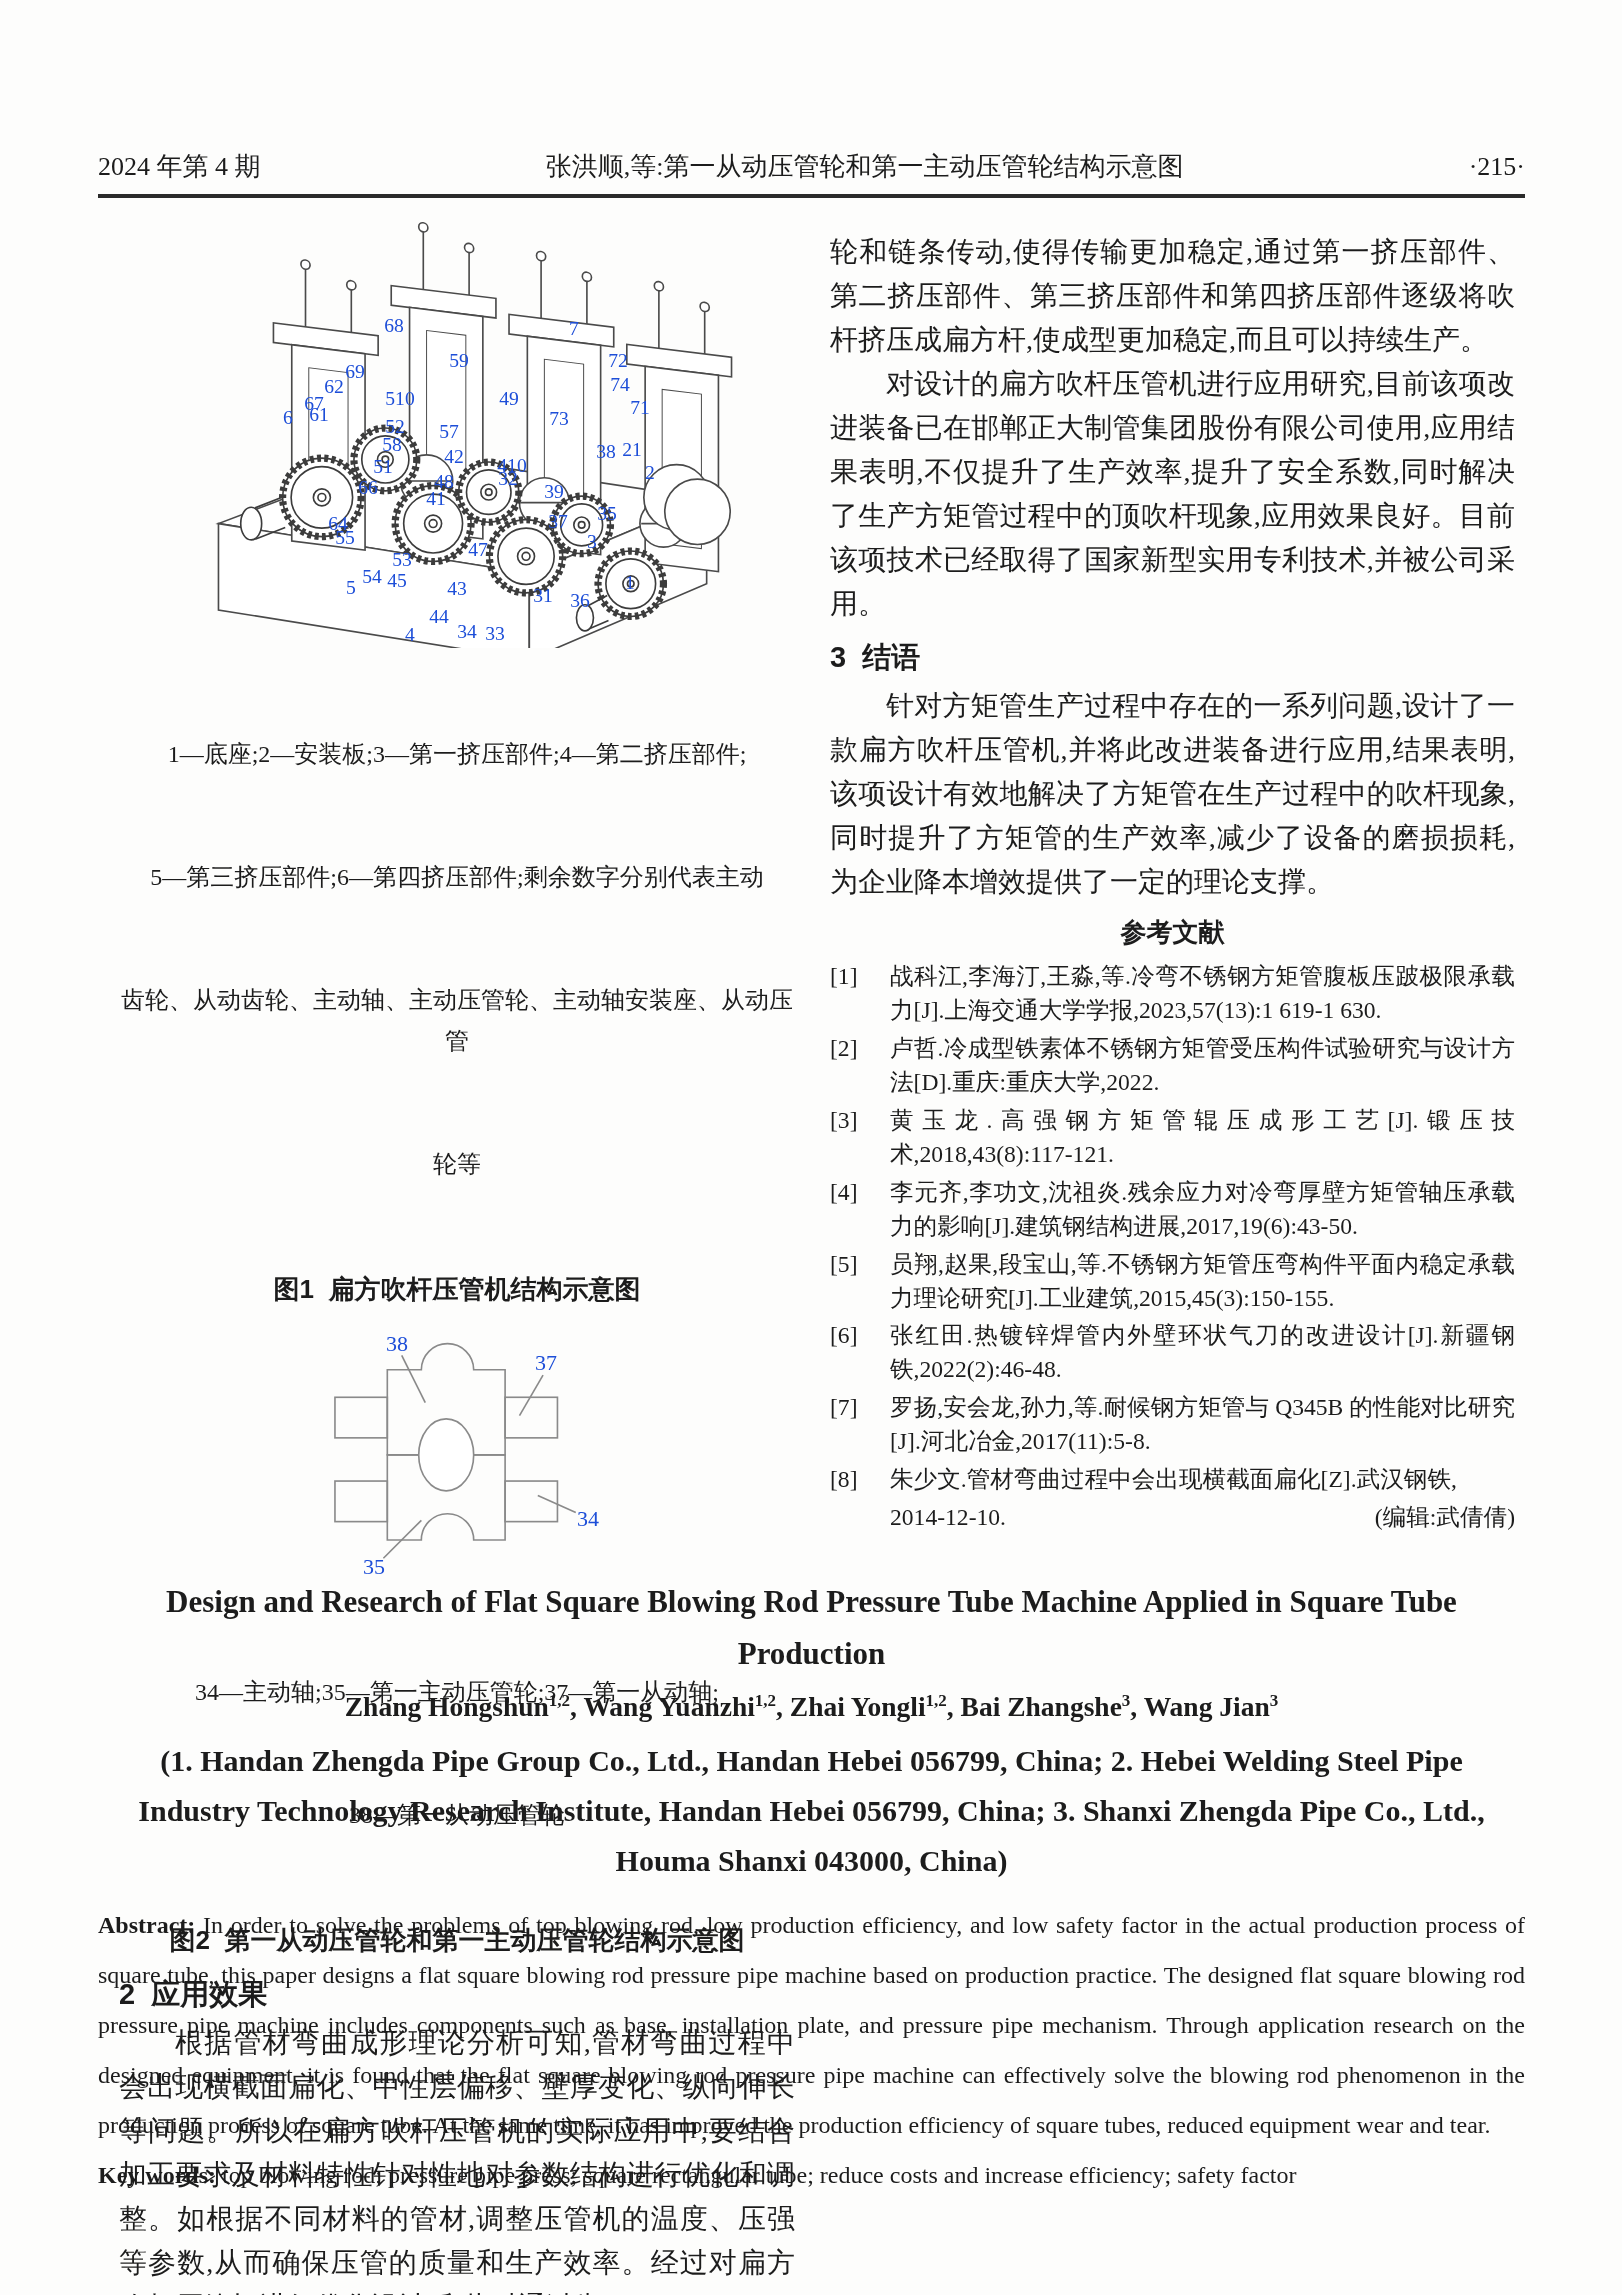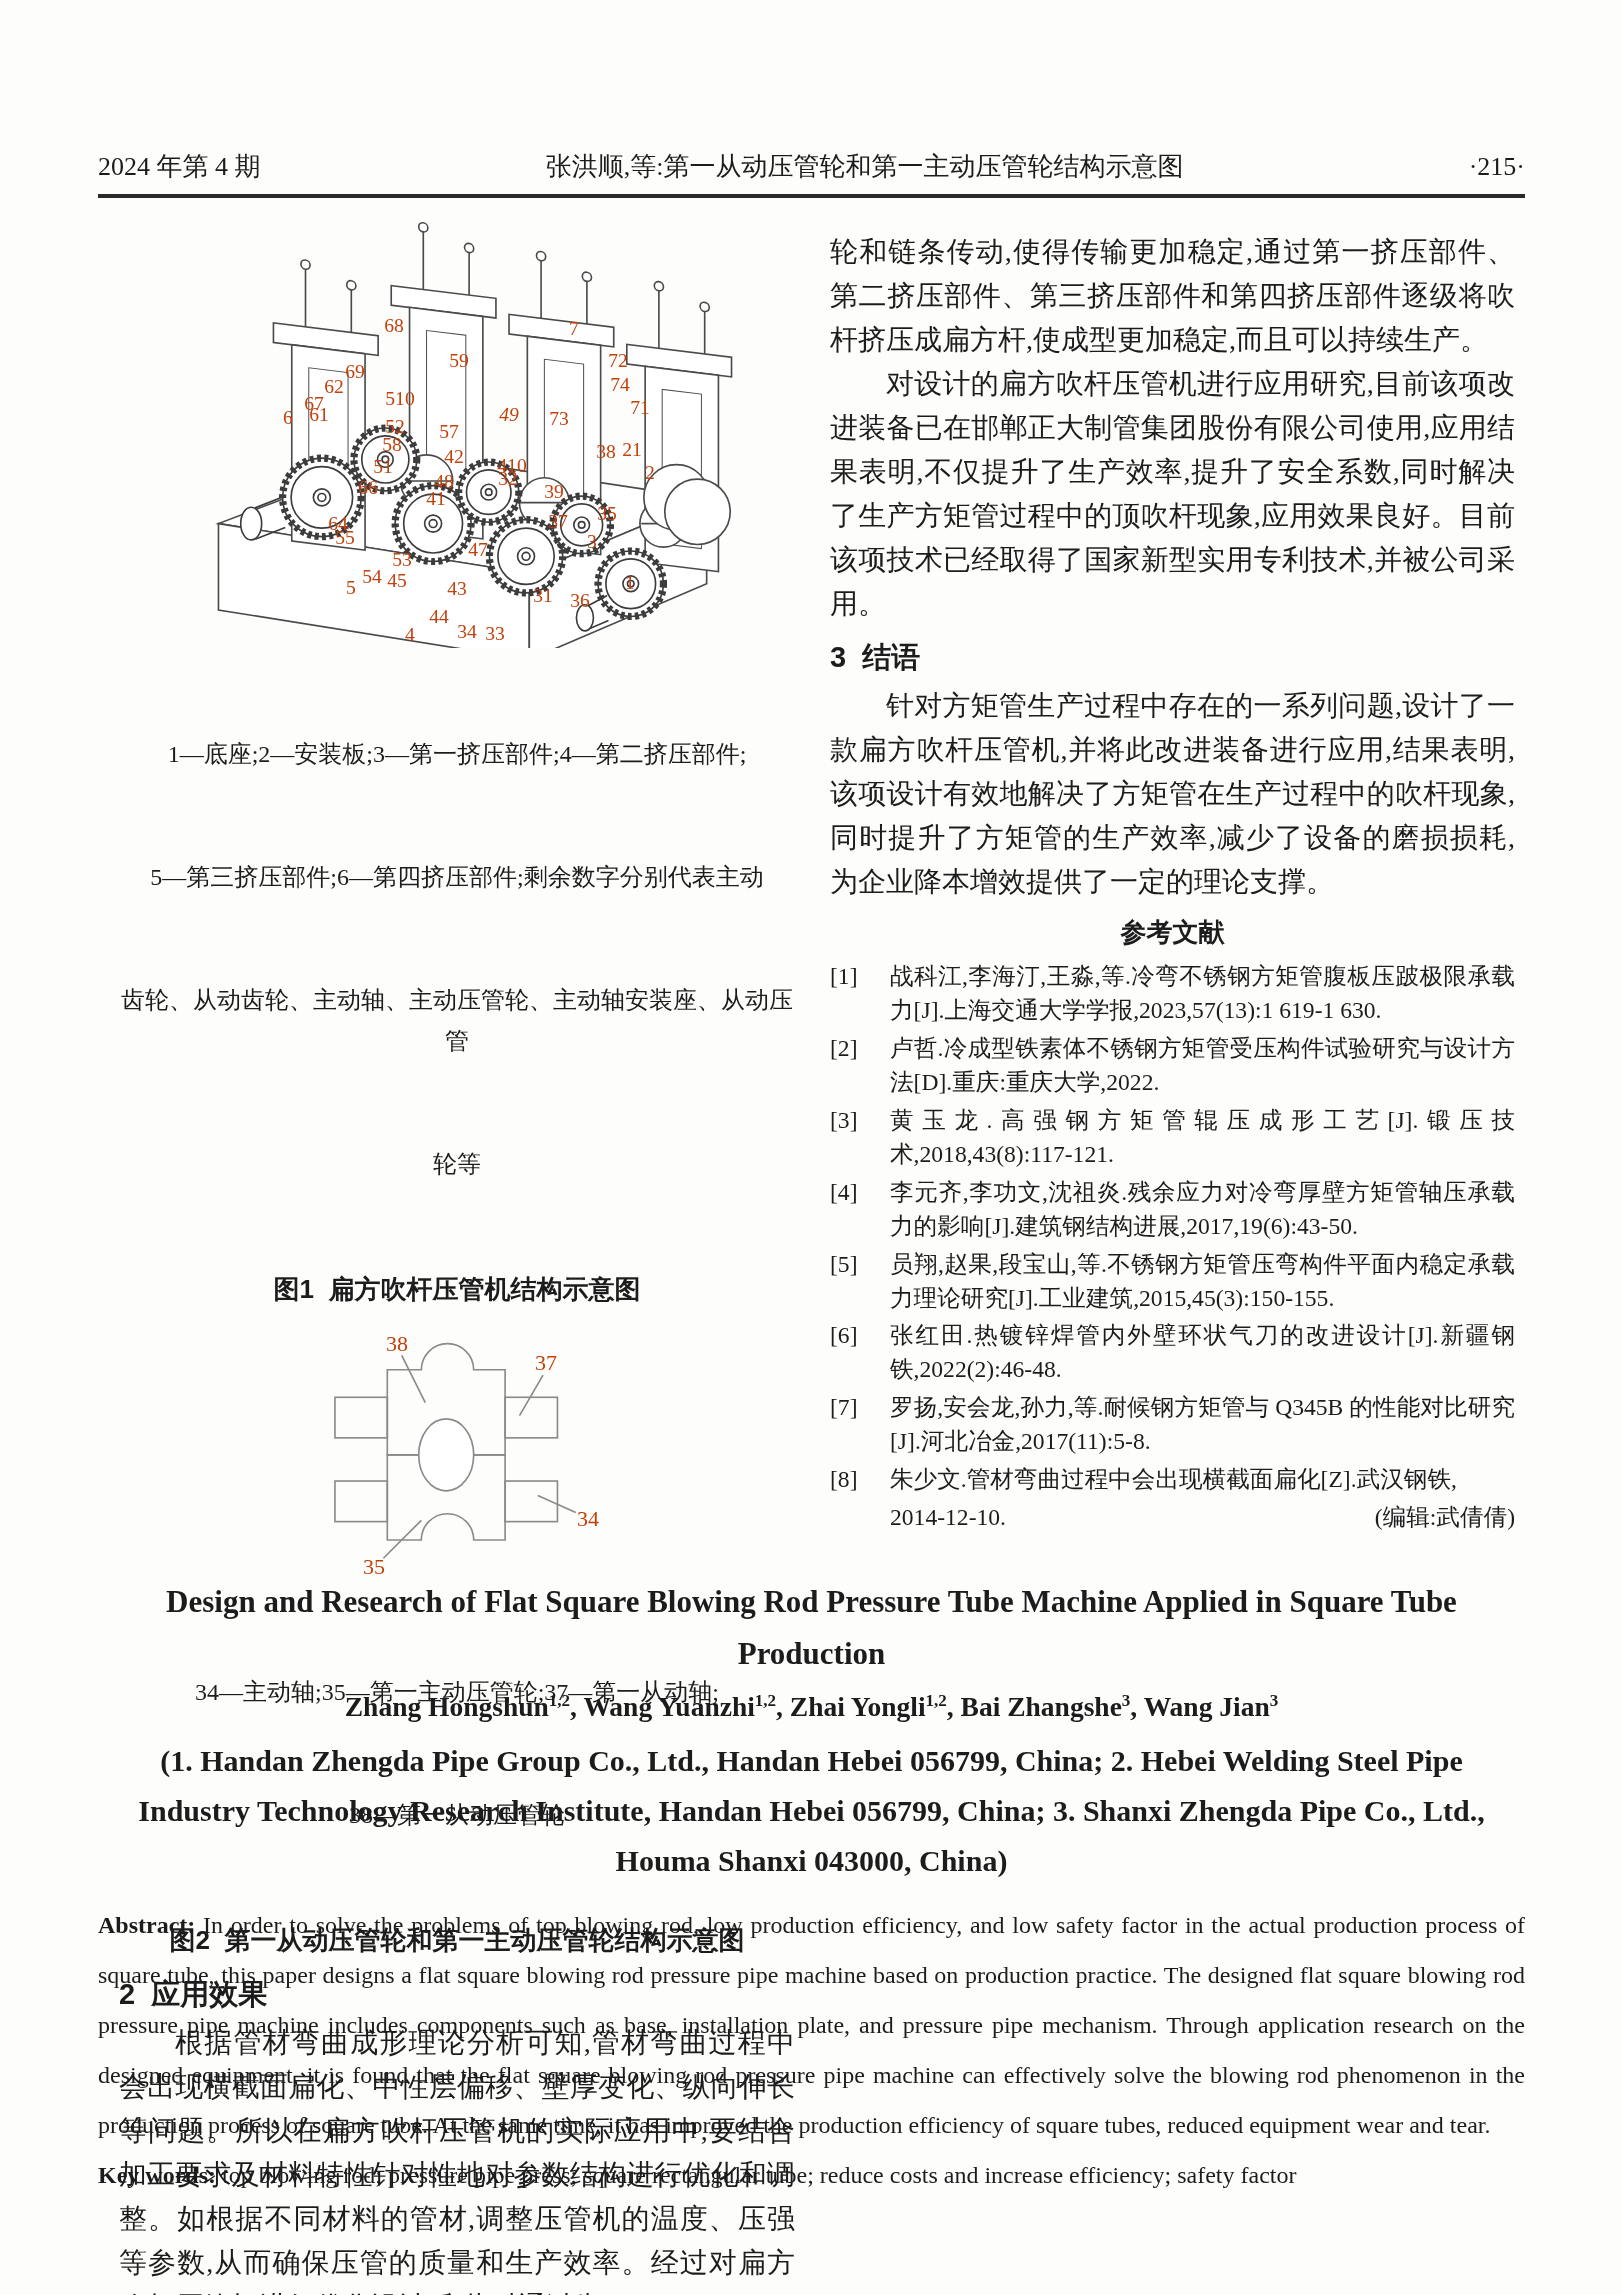--- a/index.html
+++ b/index.html
@@ -34,21 +34,21 @@
   .sec-heading{
     margin:11.8px 0 6.5px 0;font-size:29px;font-weight:bold;
     font-family:"Liberation Sans","DejaVu Sans",sans-serif;
     white-space:pre-wrap;
   }
   
   .figwrap{position:relative;width:676px;}
   .figwrap svg{display:block;width:100%;height:auto;}
   .fig-num{
     position:absolute;transform:translate(-50%,-50%);
-    font-size:19.6px;color:#c2410c;
+    font-size:19.6px;color:#1d4ed8;
     font-family:"Liberation Serif","DejaVu Serif",serif;
   }
   .fig2 .fig-num{font-size:22px;}
   .fig-caption{
     margin-top:3.9px;text-align:center;font-size:24px;line-height:41px;
     white-space:pre-wrap;
   }
   .fig-title{
     margin:5.2px 0 17px 0;text-align:center;font-size:26px;font-weight:bold;
     font-family:"Liberation Sans","DejaVu Sans",sans-serif;
@@ -229,21 +229,21 @@
         <span class="fig-num" style="left: 521px; top: 192px;">71</span>
         <span class="fig-num" style="left: 236px; top: 156px;">69</span>
         <span class="fig-num" style="left: 215px; top: 171px;">62</span>
         <span class="fig-num" style="left: 195px; top: 188px;">67</span>
         <span class="fig-num" style="left: 200px; top: 199px;">61</span>
         <span class="fig-num" style="left: 169px; top: 202px;">6</span>
         <span class="fig-num" style="left: 281px; top: 183px;">510</span>
         <span class="fig-num" style="left: 276px; top: 211px;">52</span>
         <span class="fig-num" style="left: 273px; top: 229px;">58</span>
         <span class="fig-num" style="left: 340px; top: 145px;">59</span>
-        <span class="fig-num" style="left: 390px; top: 199px; font-style: italic;">49</span>
+        <span class="fig-num" style="left: 390px; top: 183px;">49</span>
         <span class="fig-num" style="left: 440px; top: 203px;">73</span>
         <span class="fig-num" style="left: 513px; top: 234px;">21</span>
         <span class="fig-num" style="left: 487px; top: 236px;">38</span>
         <span class="fig-num" style="left: 531px; top: 257px;">2</span>
         <span class="fig-num" style="left: 330px; top: 216px;">57</span>
         <span class="fig-num" style="left: 335px; top: 241px;">42</span>
         <span class="fig-num" style="left: 393px; top: 250px;">410</span>
         <span class="fig-num" style="left: 325px; top: 266px;">48</span>
         <span class="fig-num" style="left: 317px; top: 283px;">41</span>
         <span class="fig-num" style="left: 389px; top: 263px;">32</span>

